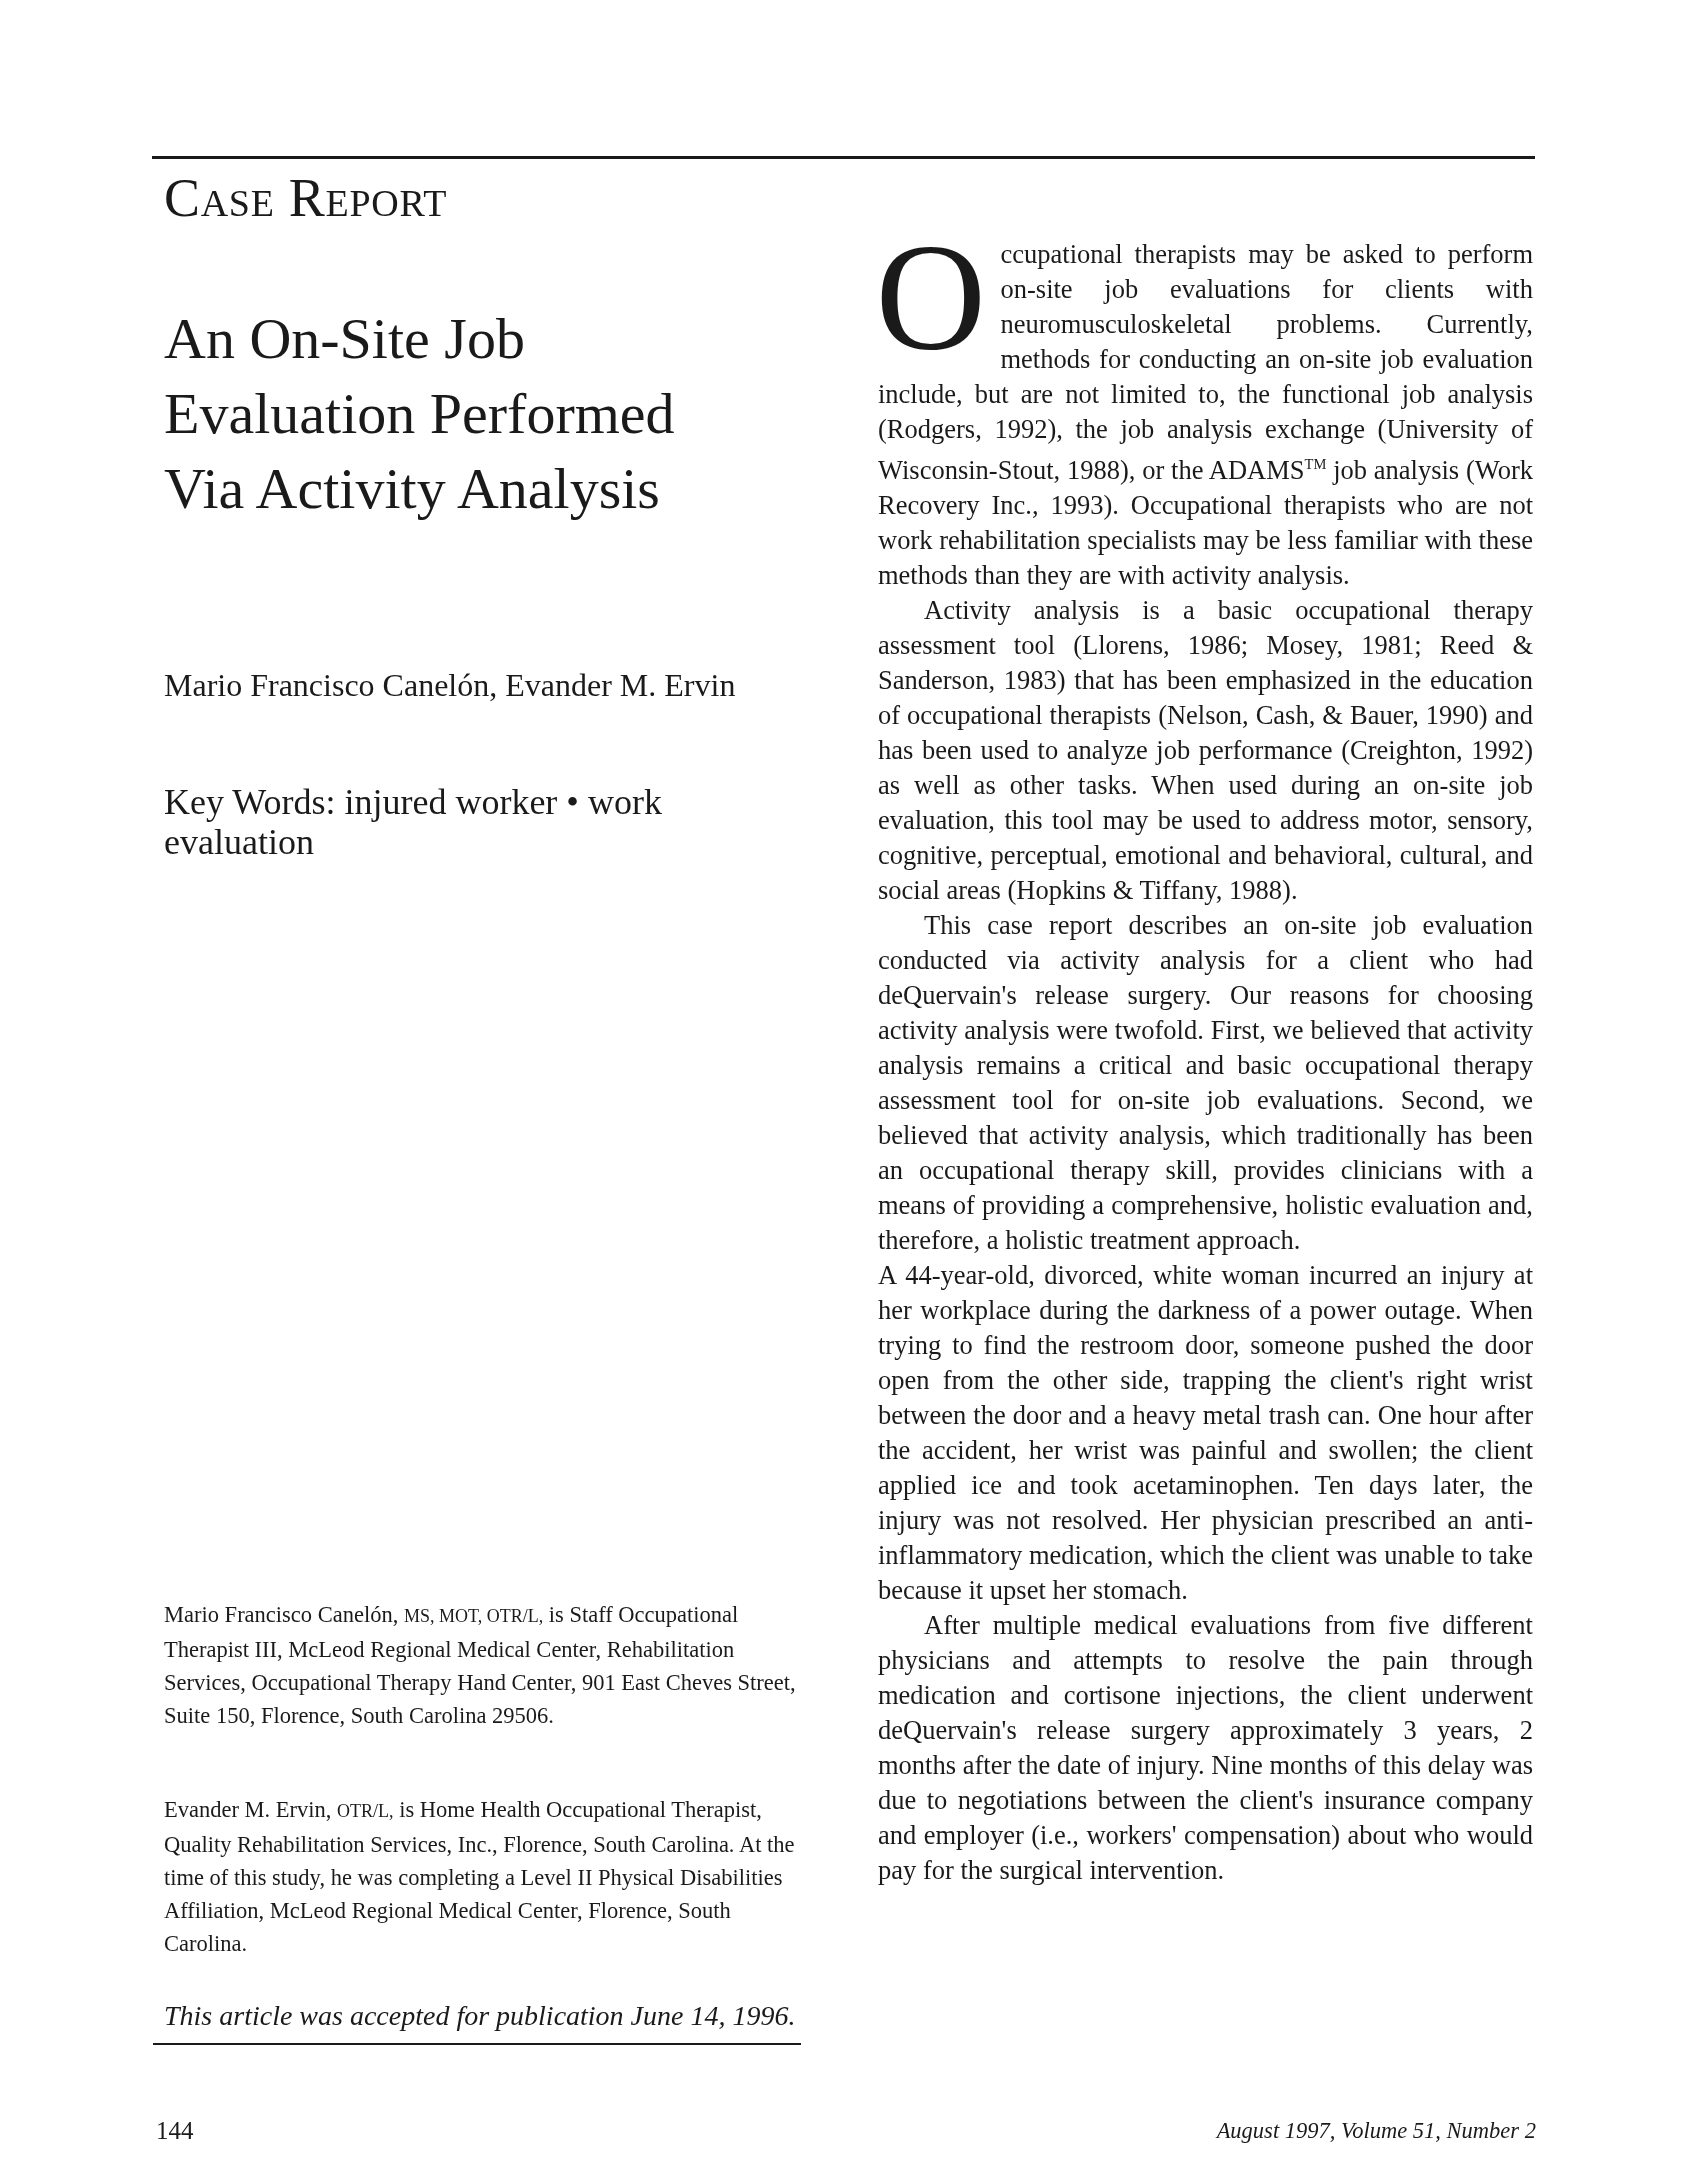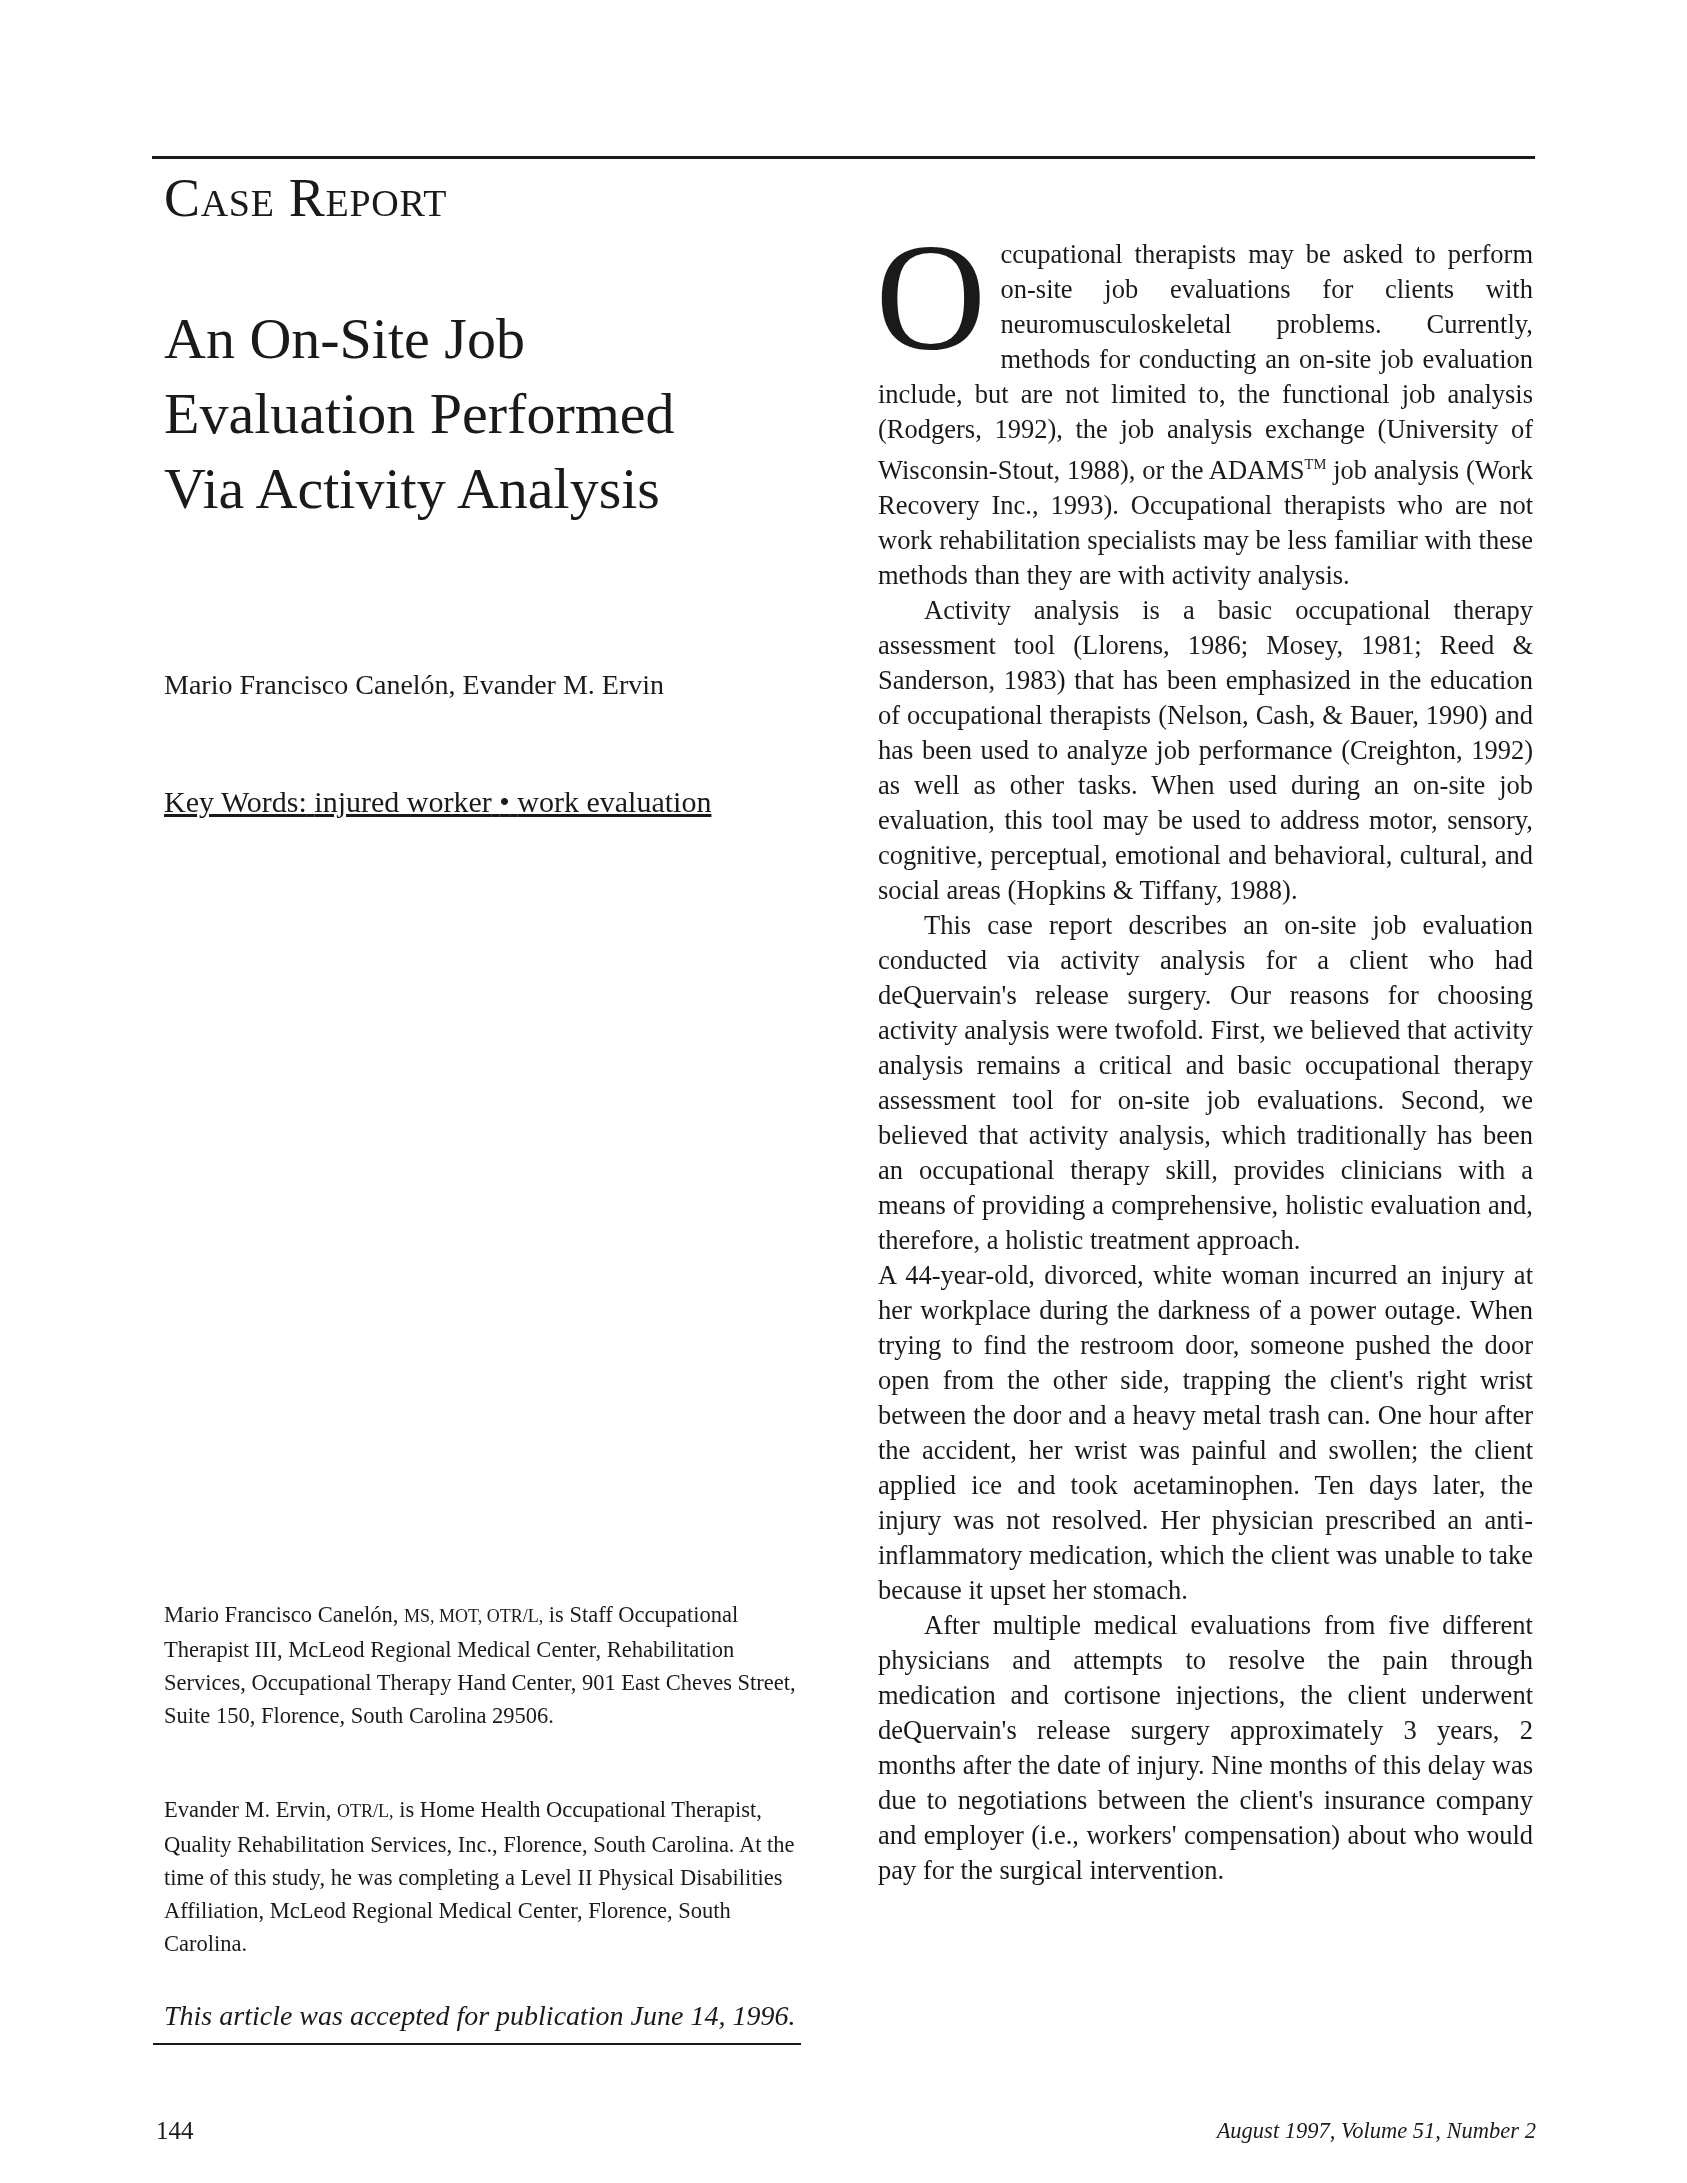--- a/index.html
+++ b/index.html
@@ -5,22 +5,22 @@
   html, body { margin: 0; padding: 0; background: #ffffff; }
   body { width: 1687px; height: 2183px; position: relative; overflow: hidden;
          font-family: "Liberation Serif", "DejaVu Serif", serif; color: #1a1a1a; }
   .rule { position: absolute; height: 2.6px; background: #1a1a1a; }
   #top-rule { left: 152px; top: 156px; width: 1383px; }
   #bottom-rule-left { left: 153px; top: 2043px; width: 648px; height: 2px; }
 
   .left-col { position: absolute; left: 164px; width: 648px; }
   #section-label { top: 171px; font-size: 54px; letter-spacing: 0.7px; line-height: 1; font-variant: small-caps; }
   #article-title { top: 301px; font-size: 58px; line-height: 75px; }
-  #authors { top: 665px; font-size: 28px; line-height: 40px; }
-  #keywords { top: 782px; font-size: 30px; line-height: 40px; text-decoration: underline; }
+  #authors { top: 665px; font-size: 32px; line-height: 40px; }
+  #keywords { top: 782px; font-size: 36px; line-height: 40px; }
   #affil-1 { top: 1598px; font-size: 22.5px; line-height: 33px; font-family: Liberation Serif, serif; }
   #affil-2 { top: 1793px; font-size: 22.5px; line-height: 33px; }
   #accepted { top: 2000px; font-size: 28px; font-style: italic; }
   #page-number { position: absolute; left: 156px; top: 2117px; font-size: 25px; }
   #footer-journal { position: absolute; right: 151px; top: 2118px; font-size: 22.5px; font-style: italic; }
   .smallcaps { font-size: 80%; }
 
   .right-col { position: absolute; left: 878px; width: 655px; font-size: 26.5px; line-height: 35px; text-align: justify; }
   #body-top { top: 237px; }
   .p { margin: 0; text-indent: 46px; }

